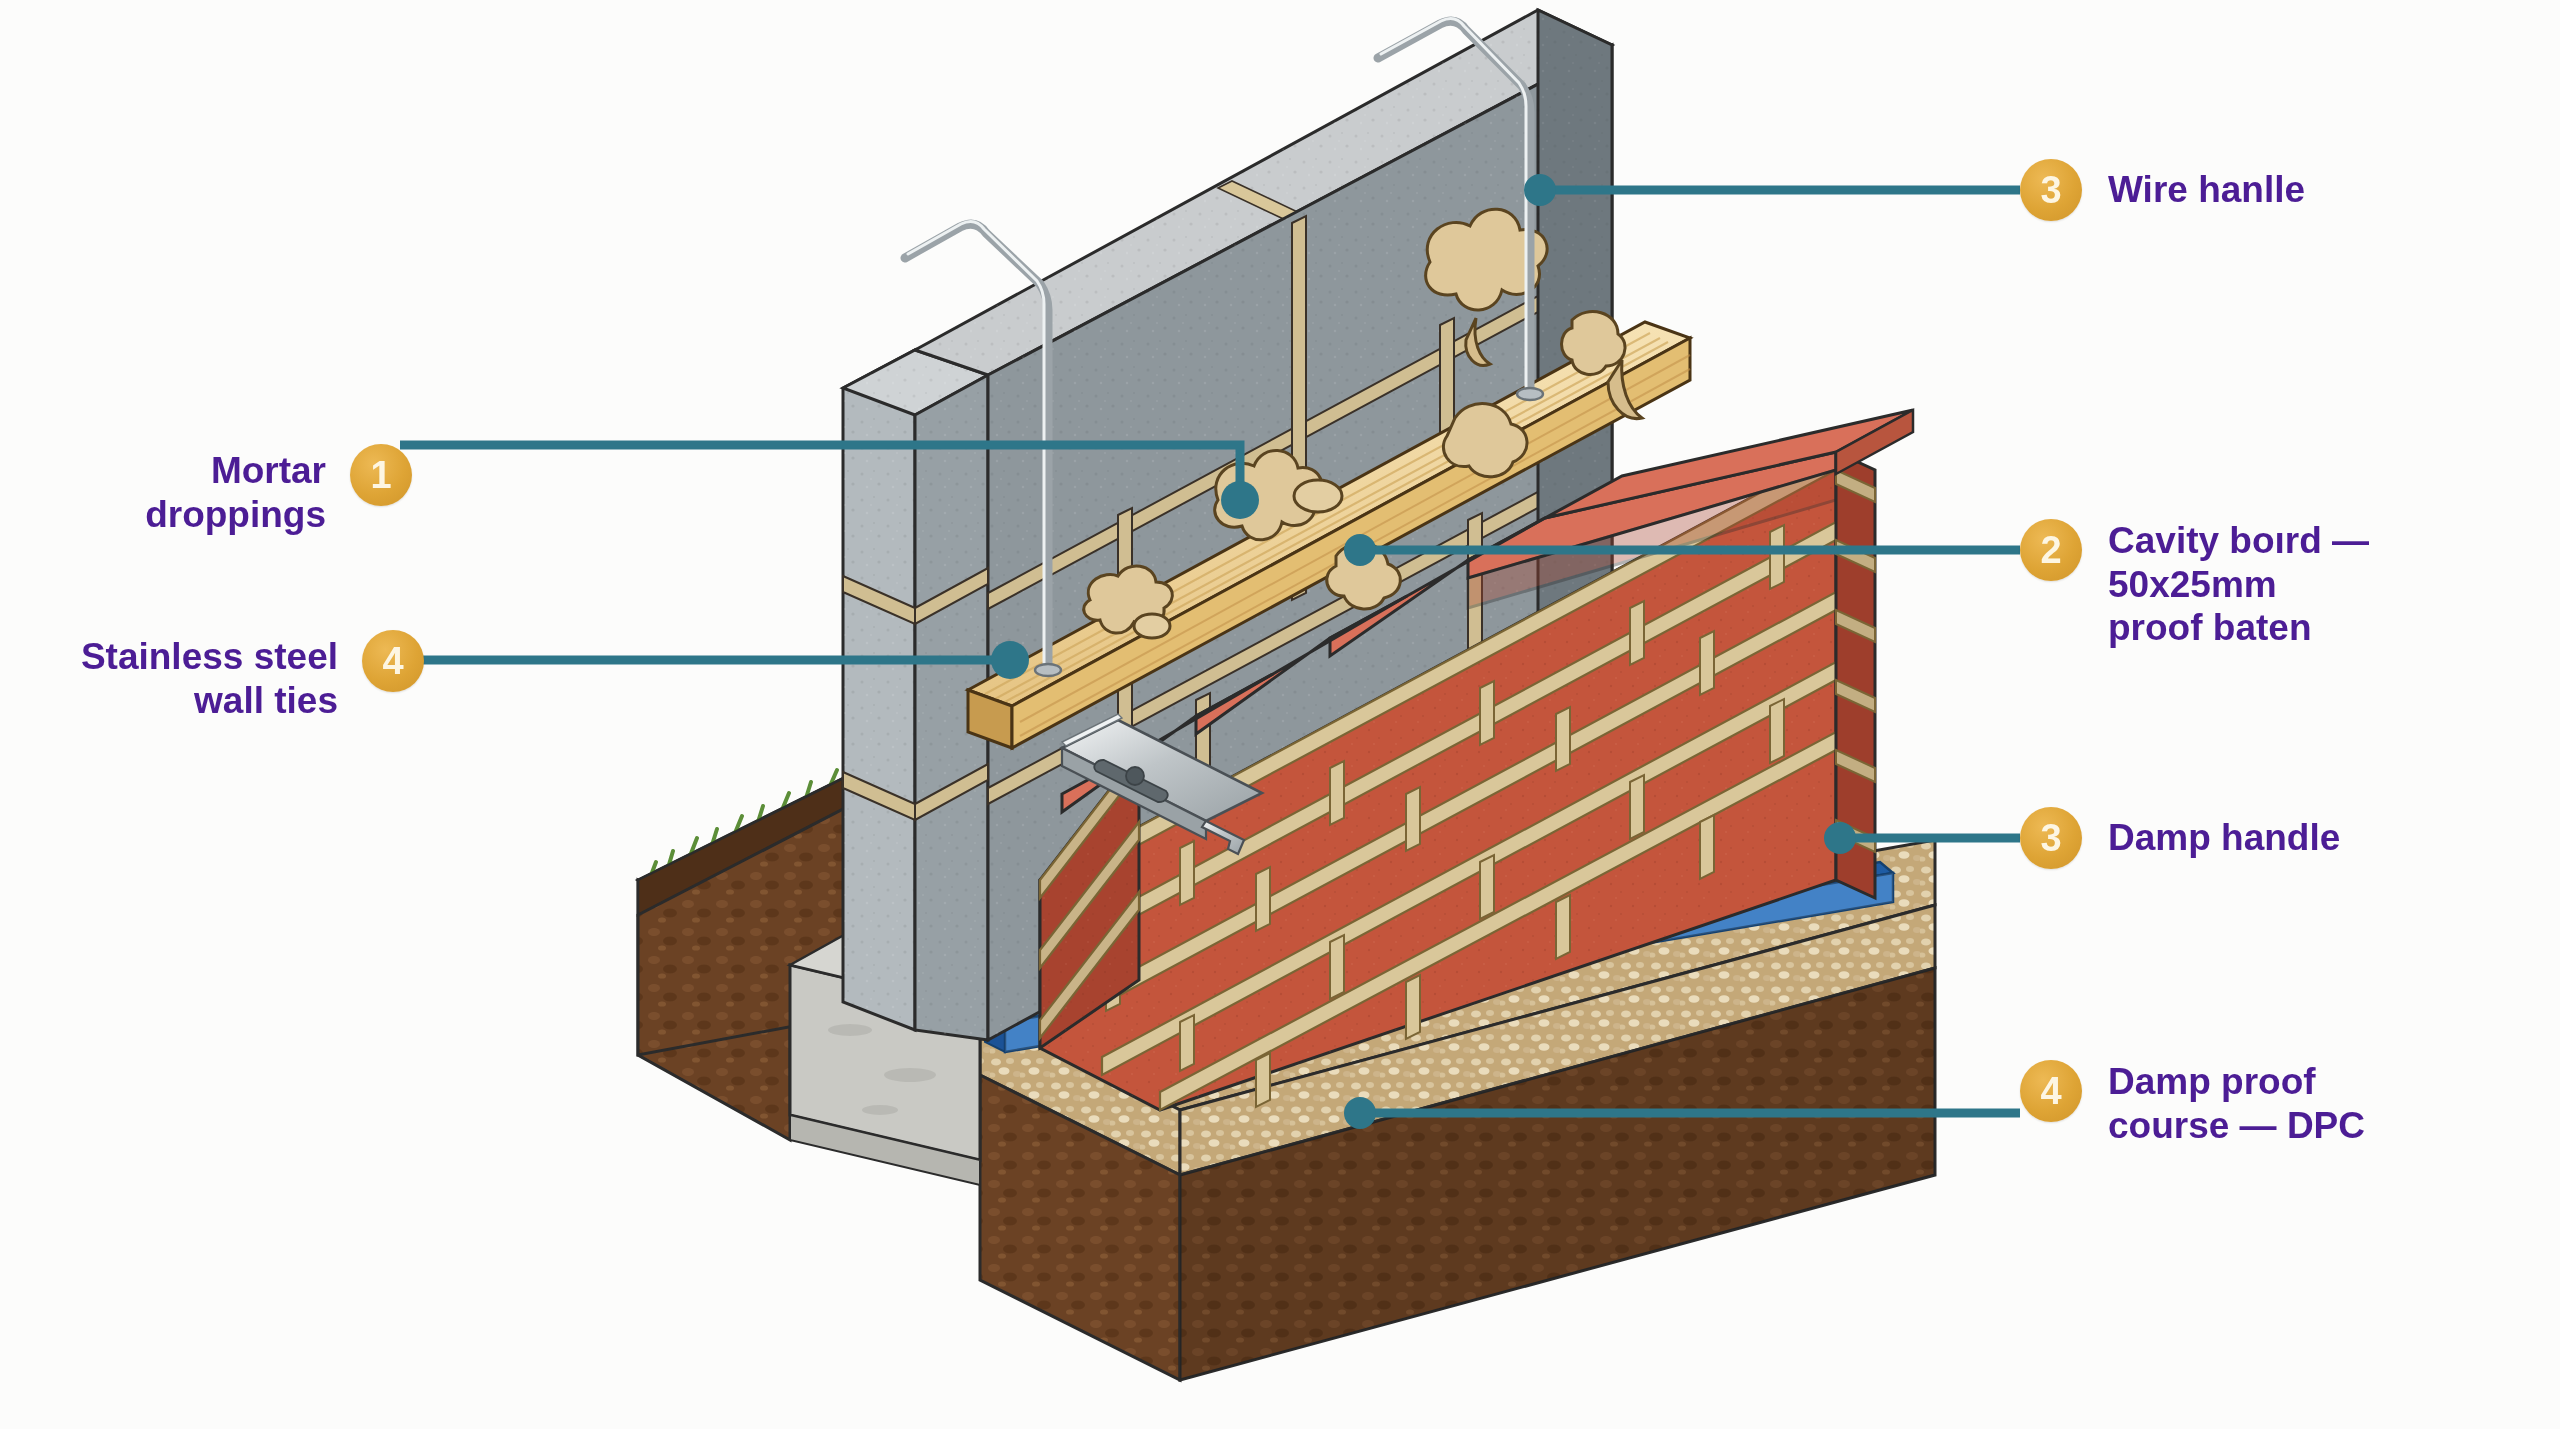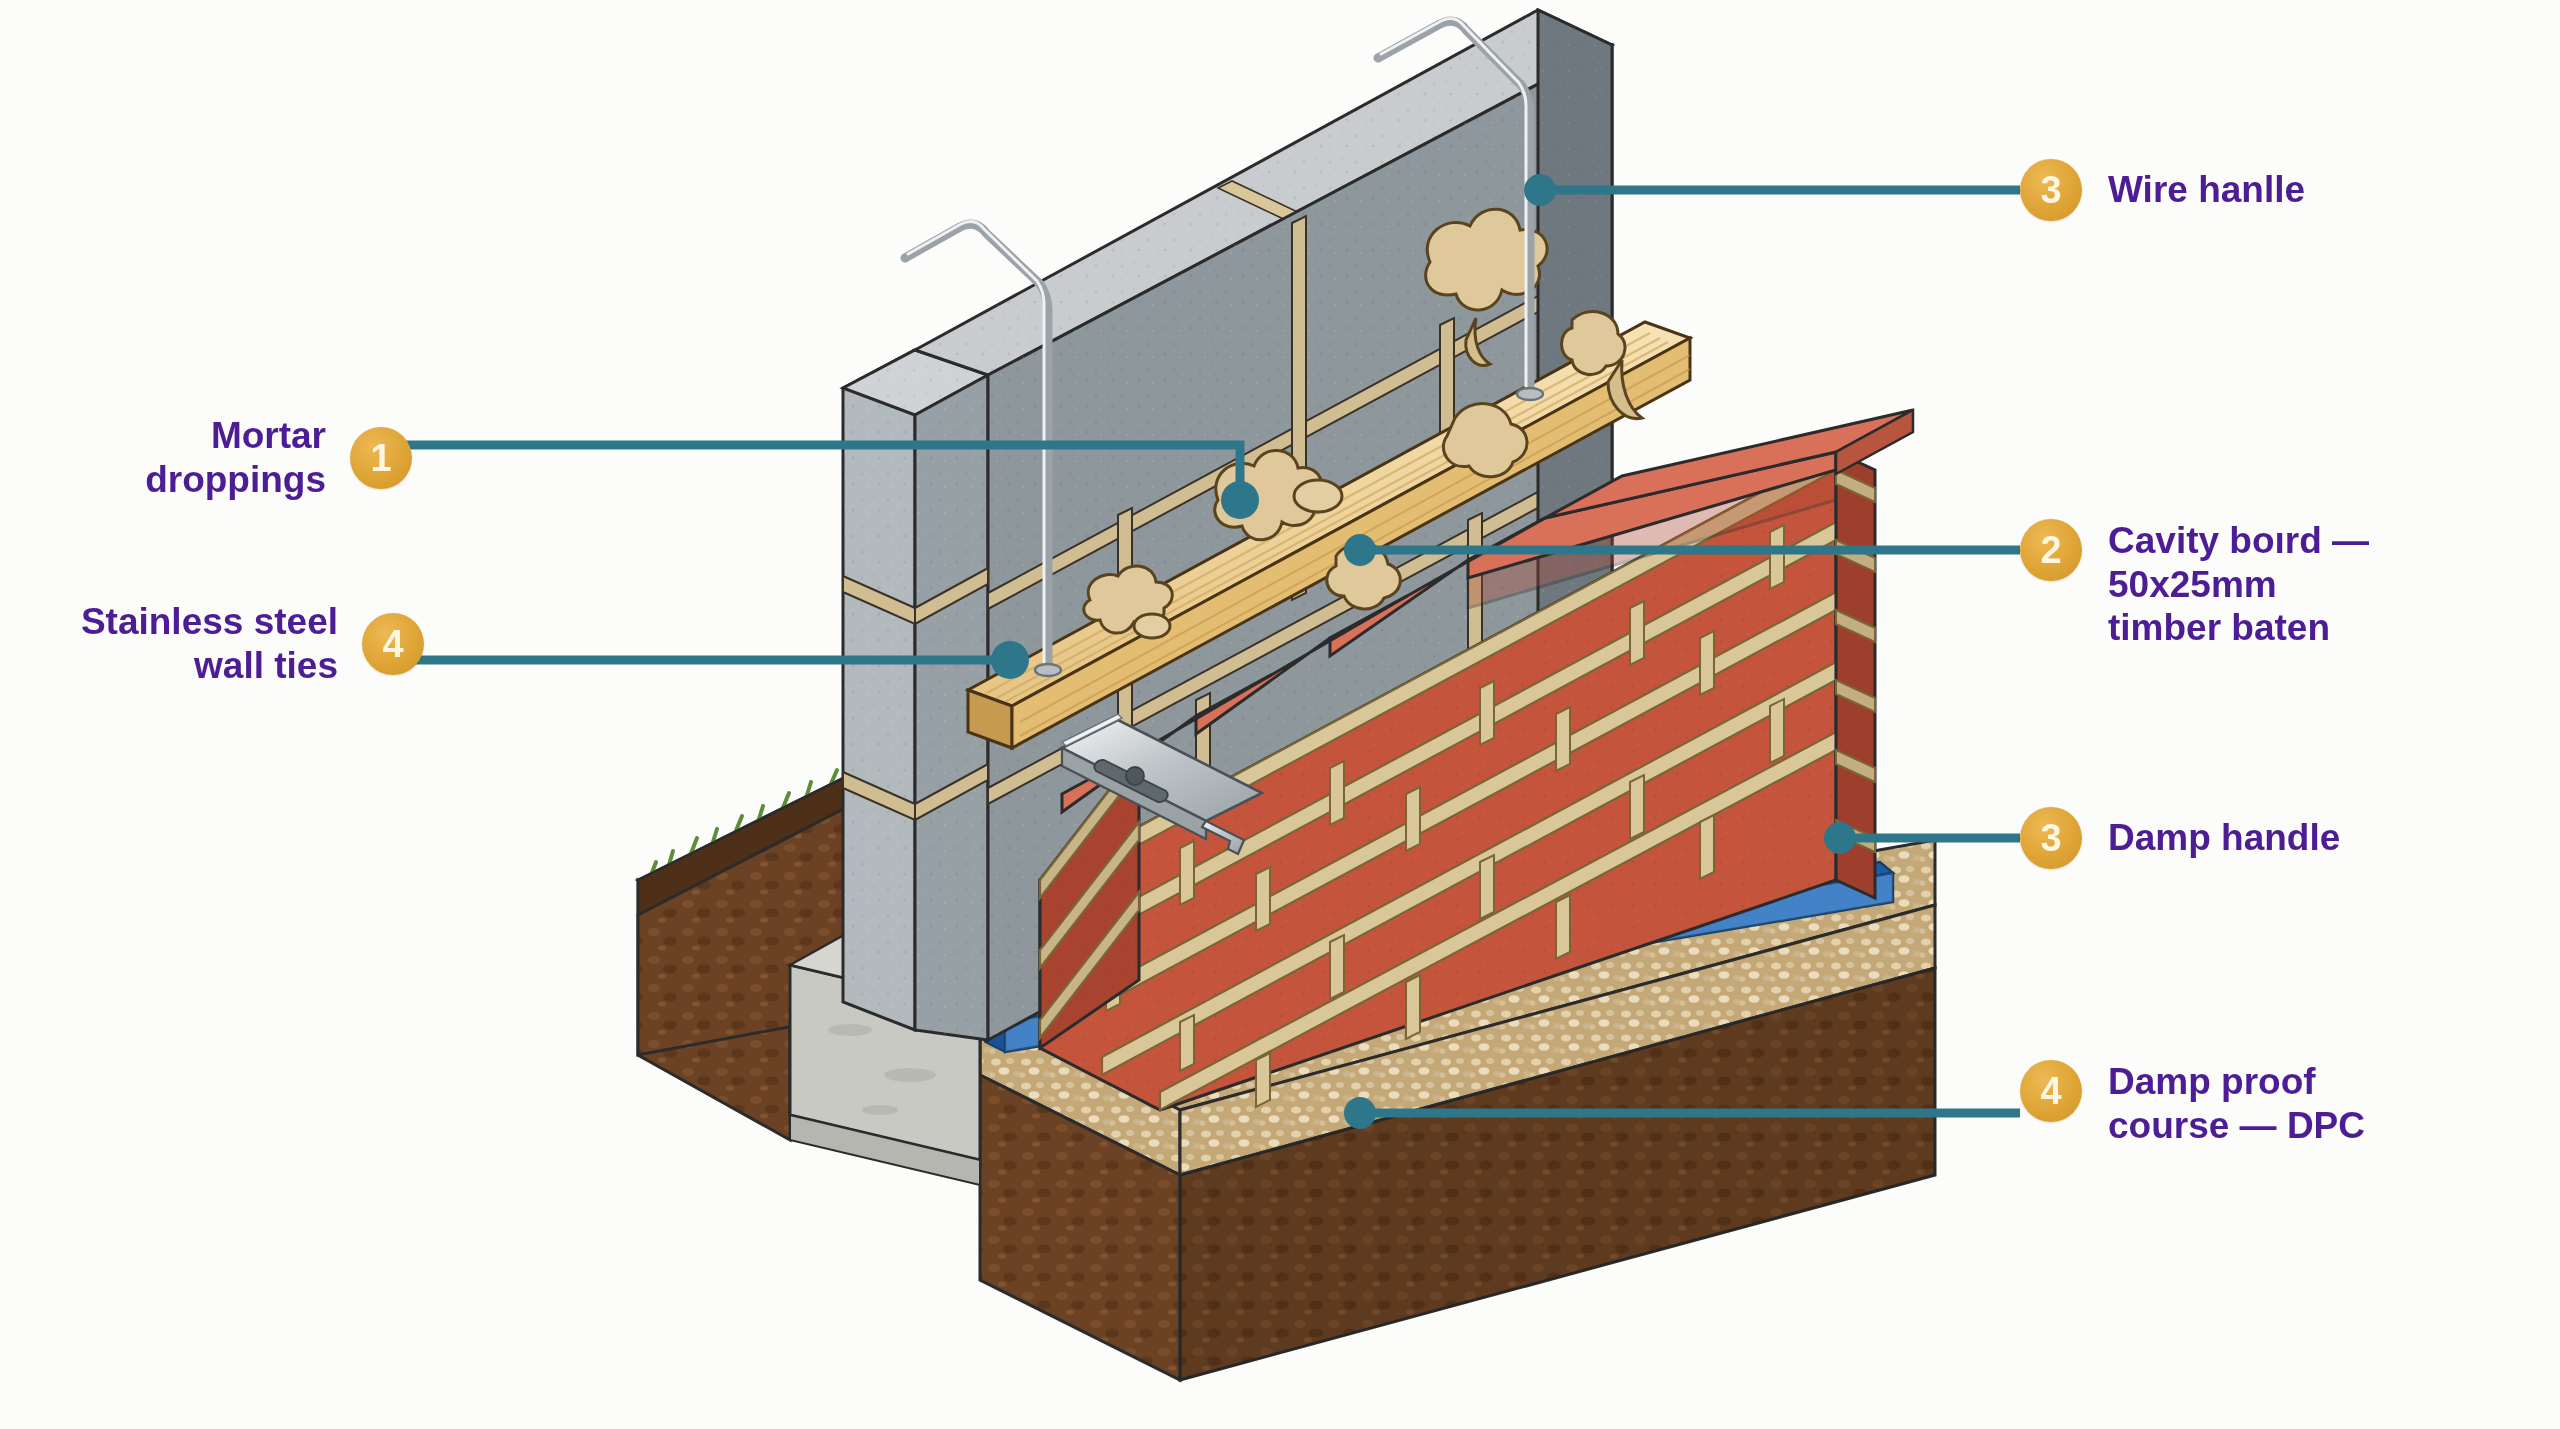--- a/index.html
+++ b/index.html
@@ -25,21 +25,21 @@
     box-shadow:0 1px 2px rgba(0,0,0,.12);
     font-family:"Liberation Sans", sans-serif;
     line-height:1;
   }
   .ctext{
     color:#4c1d95;font-size:37px;font-weight:bold;line-height:1.18;
     font-family:"Liberation Sans", sans-serif;
     white-space:pre-line;
   }
   .callout.right .ctext{margin-left:26px;text-align:left;}
-  .callout.left  .ctext{margin-right:24px;text-align:right;}
+  .callout.left  .ctext{margin-right:24px;text-align:right;margin-top:35px;}
 </style>
 </head>
 <body>
 
 <div id="stage">
 
   <svg id="art" viewBox="0 0 2560 1429">
     <defs>
       <pattern id="blockspeck" width="26" height="26" patternUnits="userSpaceOnUse">
         <rect width="26" height="26" fill="none"></rect>
@@ -355,21 +355,21 @@
 
   <div class="callout right" style="left:2020px; top:159px;">
     <span class="badge">3</span>
     <span class="ctext">Wire hanlle</span>
   </div>
 
   <div class="callout right" style="left:2020px; top:519px; align-items:flex-start;">
     <span class="badge">2</span>
     <span class="ctext">Cavity boırd —
 50x25mm
-timber baten</span>
+proof baten</span>
   </div>
 
   <div class="callout right" style="left:2020px; top:807px;">
     <span class="badge">3</span>
     <span class="ctext">Damp handle</span>
   </div>
 
   <div class="callout right" style="left:2020px; top:1060px; align-items:flex-start;">
     <span class="badge">4</span>
     <span class="ctext">Damp proof

